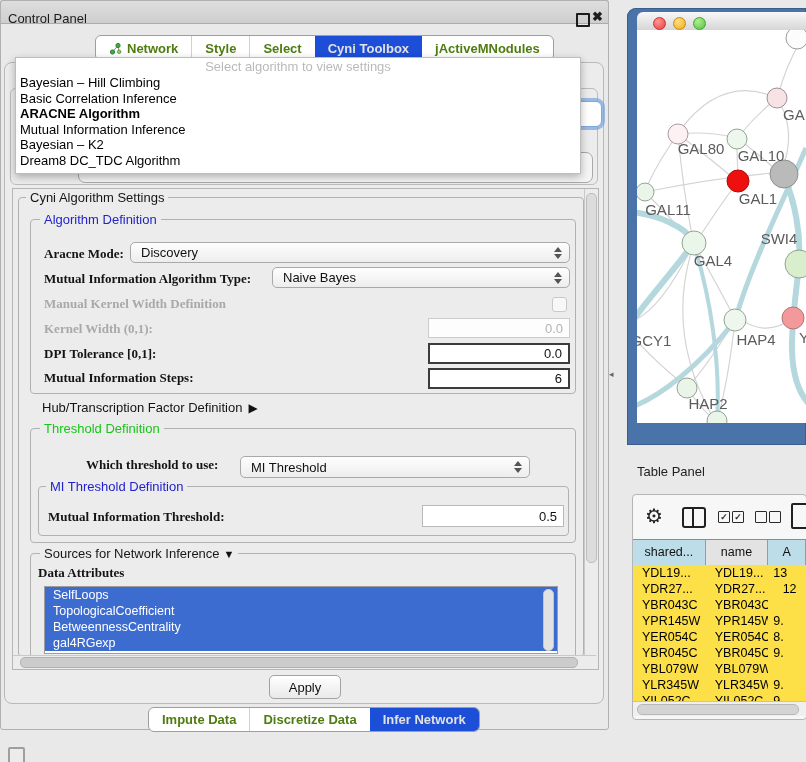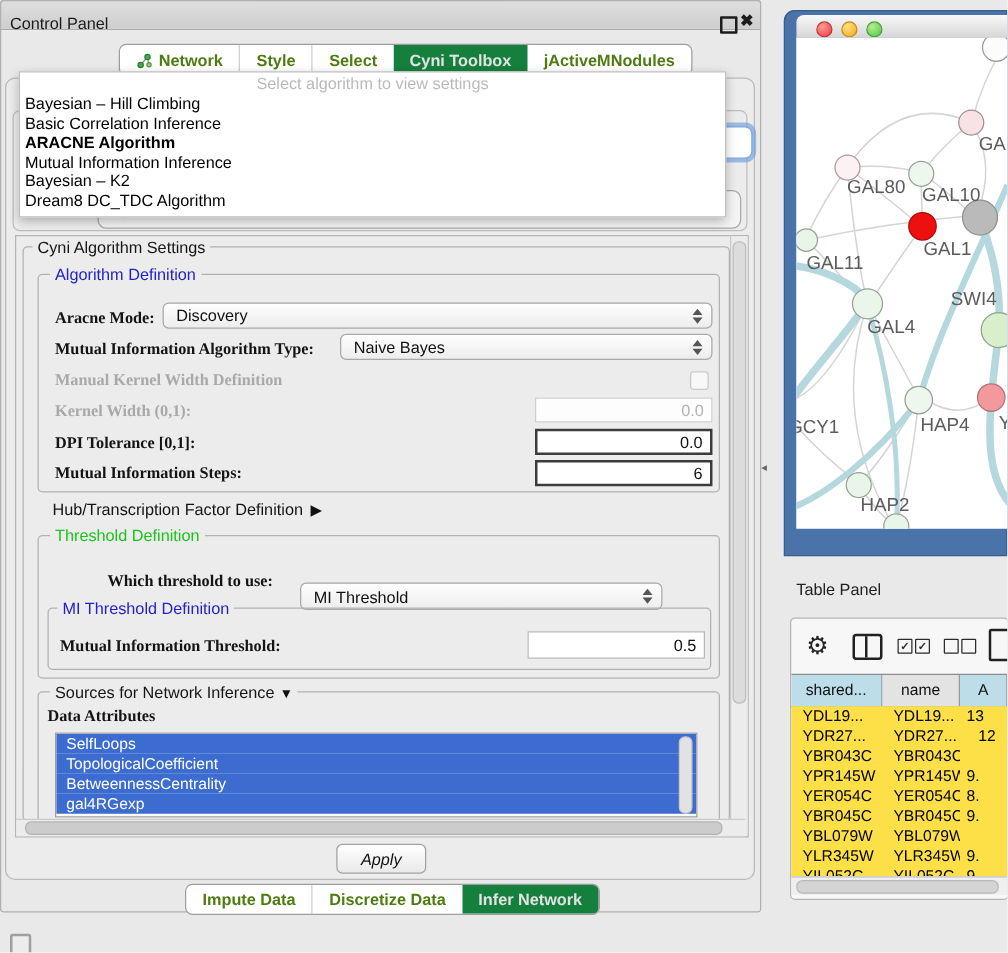--- a/index.html
+++ b/index.html
@@ -15,21 +15,21 @@
                border:1px solid #b0b0b0;border-bottom:1px solid #ababab;border-radius:3px 3px 0 0;}
   .cp-title{left:8px;top:11px;font-size:13px;color:#1a1a1a;}
   .float-ic{left:576px;top:13px;width:10px;height:10px;border:2px solid #1c1c1c;border-radius:1px;}
   .close-ic{left:592px;top:9px;font-size:13px;font-weight:bold;color:#1c1c1c;}
 
   
   .tabbar{display:flex;background:#ffffff;border:1px solid #9e9e9e;border-radius:6px;overflow:hidden;}
   .tabbar .tab{display:flex;align-items:center;gap:5px;padding:0 13px;font-size:13px;font-weight:bold;
                color:#4d7c0f;white-space:nowrap;}
   .tabbar .tab + .tab{border-left:1px solid #d0d0d0;}
-  .tabbar .tab.sel{background:#15803d;color:#e2e2e2;border-left:none;}
+  .tabbar .tab.sel{background:#1d4ed8;color:#e2e2e2;border-left:none;}
   .tabbar .tab.sel + .tab{border-left:none;}
   #top-tabs{left:95px;top:35px;height:24px;}
   #bottom-tabs{left:148px;top:707px;height:23px;}
 
   
   .content-panel{left:4px;top:62px;width:598px;height:640px;background:#ececec;
                  border:1px solid #b9b9b9;border-radius:8px;}
   .behind-group{left:10px;top:88px;width:586px;height:95px;border:1px solid #bdbdbd;border-radius:6px;}
   .behind-combo-focus{left:320px;top:101px;width:280px;height:24px;background:#fff;
                       border:1px solid #7fa8d9;border-radius:6px;box-shadow:0 0 0 3px rgba(110,160,225,.65);}
@@ -71,21 +71,21 @@
   .tri-down{display:inline-block;margin-left:4px;color:#111;font-size:11px;}
 
   
   .sel-list{left:44px;top:586px;width:512px;height:66px;background:#fff;border:1px solid #9d9d9d;overflow:hidden;}
   .litem{height:16px;line-height:16px;background:#3d6cd0;color:#fff;font-size:12.5px;padding-left:8px;}
   .list-vthumb{left:543px;top:589px;width:9px;height:60px;background:#e2e2e2;border:1px solid #c6c6c6;border-radius:5px;}
 
   
   .apply-btn{left:269px;top:675px;width:70px;height:22px;background:linear-gradient(#ffffff,#e9e9e9);
              border:1px solid #a2a2a2;border-radius:5px;font-size:13px;color:#111;
-             display:flex;align-items:center;justify-content:center;font-style:italic;}
+             display:flex;align-items:center;justify-content:center;}
 
   
   .popup{left:15px;top:57px;width:564px;height:115px;background:#fff;border:1px solid #bdbdbd;
          box-shadow:0 3px 8px rgba(0,0,0,.28);z-index:50;}
   .popup-header{height:17px;line-height:18px;text-align:center;font-size:13px;color:#bababa;}
   .pitem{height:15.6px;line-height:15.6px;font-size:13px;color:#000;padding-left:4px;white-space:nowrap;}
   .pitem.bold{font-weight:bold;}
 
   
   .net-window{left:627px;top:8px;width:179px;height:437px;background:#4a73aa;border-radius:9px 0 0 0;
@@ -202,21 +202,21 @@
   <div class="abs tfield dark" style="left:428px;top:368px;width:142px;height:21px;">6</div>
 
   <div class="abs plain" style="left:42px;top:400px;">
     <span>Hub/Transcription Factor Definition</span><span class="tri-right">▶</span>
   </div>
 
   <div class="abs grp" style="left:30px;top:428px;width:544px;height:113px;"></div>
   <div class="abs grp-title t-green" style="left:40px;top:421px;">Threshold Definition</div>
 
   <div class="abs lbl" style="left:86px;top:457px;">Which threshold to use:</div>
-  <div class="abs combo" style="left:240px;top:466px;width:290px;height:22px;">
+  <div class="abs combo" style="left:240px;top:456px;width:290px;height:22px;">
     <span>MI Threshold</span>
     <span class="spinner"></span>
   </div>
 
   <div class="abs grp" style="left:38px;top:486px;width:529px;height:48px;"></div>
   <div class="abs grp-title t-blue" style="left:46px;top:479px;">MI Threshold Definition</div>
   <div class="abs lbl" style="left:48px;top:509px;">Mutual Information Threshold:</div>
   <div class="abs tfield" style="left:422px;top:505px;width:142px;height:22px;">0.5</div>
 
   <div class="abs grp" style="left:30px;top:553px;width:544px;height:105px;"></div>

